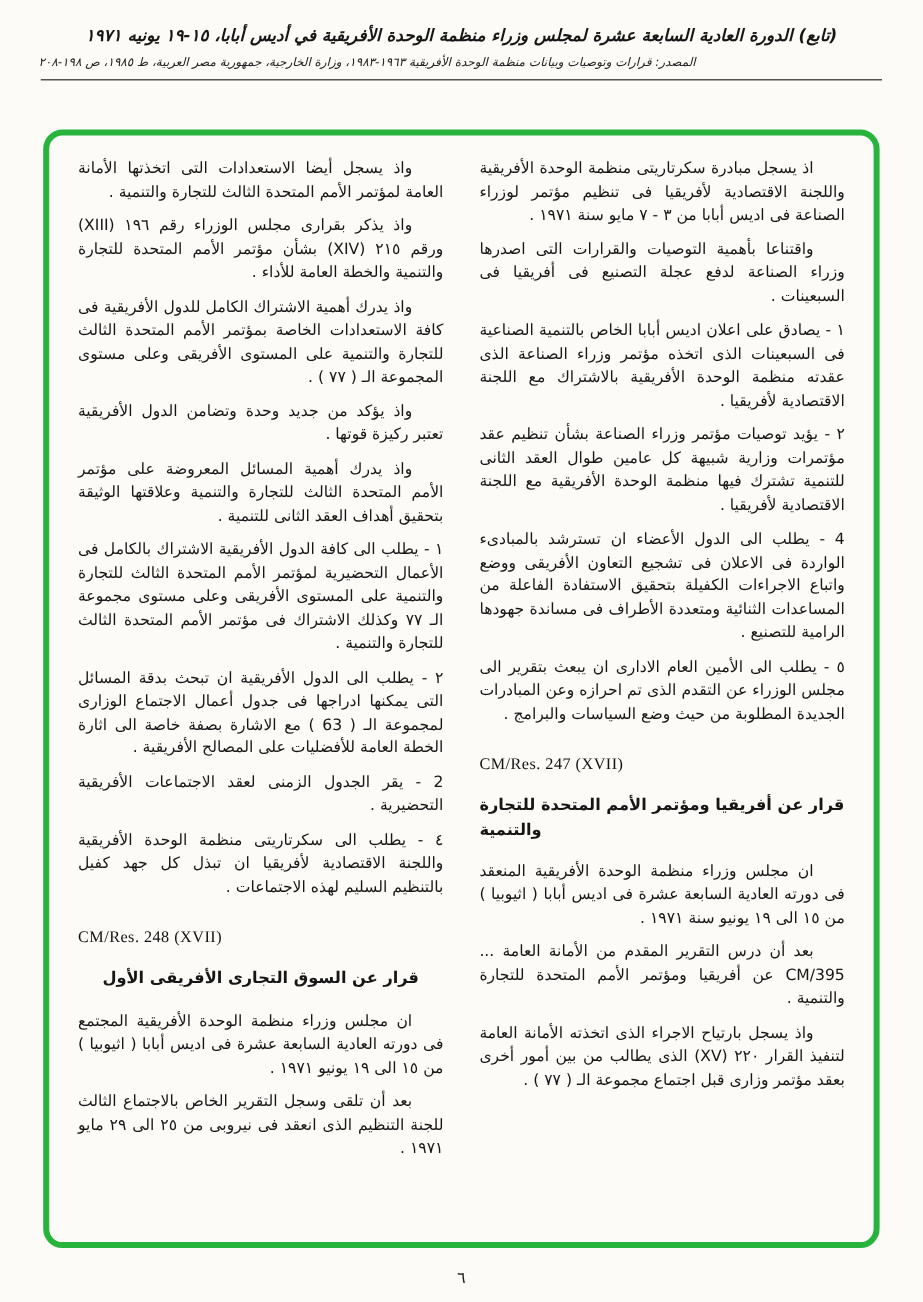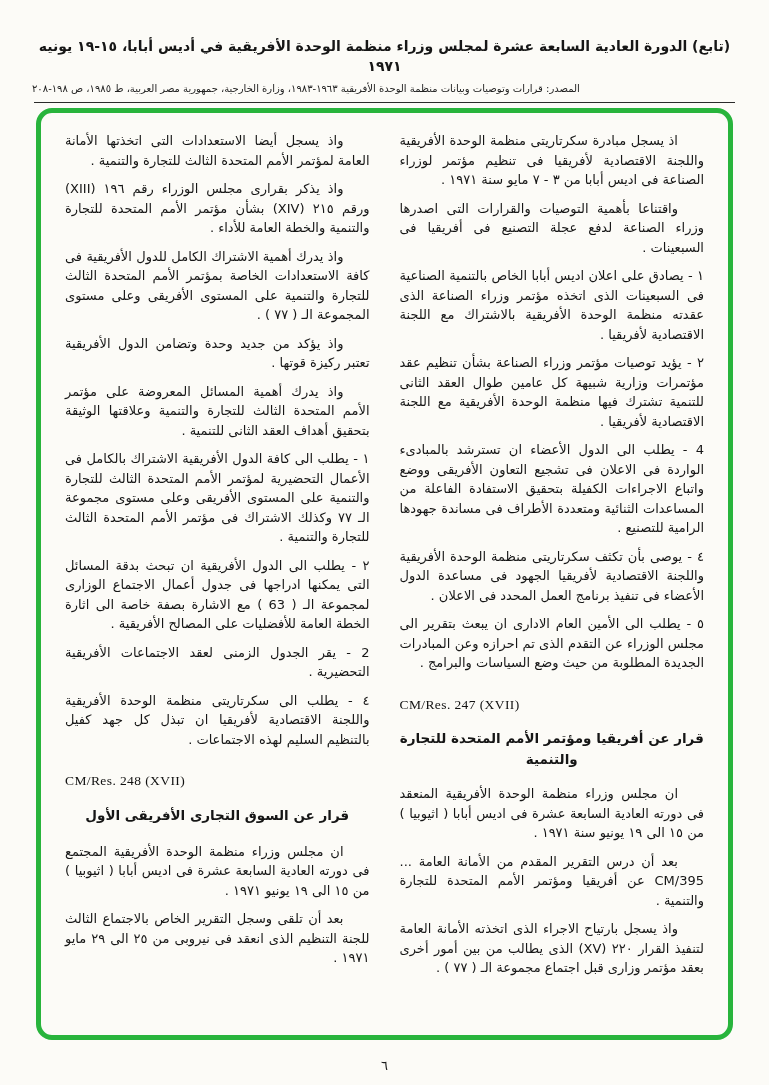--- a/index.html
+++ b/index.html
@@ -9,22 +9,23 @@
   body {
     width: 769px;
     height: 1085px;
     background: #fcfbf7;
     font-family: "DejaVu Sans", sans-serif;
     color: #161616;
     position: relative;
     overflow: hidden;
   }
   .header {
-    padding: 36px 32px 0 32px;
+    padding: 20px 32px 0 32px;
     direction: rtl;
+    font-style: italic;
   }
   .header-title {
     font-size: 14px;
     font-weight: bold;
     text-align: center;
     line-height: 20px;
   }
   .header-source {
     font-size: 10px;
     margin-top: 7px;
@@ -75,21 +76,21 @@
     text-indent: 0;
     font-family: "Liberation Serif", "DejaVu Serif", serif;
     font-size: 13.5px;
     letter-spacing: 0.4px;
     margin: 22px 0 14px 0;
     color: #111;
   }
   .par.heading {
     font-weight: bold;
     text-indent: 0;
-    text-align: center;
+    text-align: left;
     font-size: 13.5px;
     line-height: 21px;
     margin: 2px 0 14px 0;
   }
   .par.heading_center {
     font-weight: bold;
     text-indent: 0;
     text-align: center;
     font-size: 13.5px;
     line-height: 21px;
@@ -115,21 +116,20 @@
 </div>
 
 <div class="frame" style="border-color: rgb(40, 180, 60);">
   <div class="columns">
     <div class="column">
         <div class="par body">اذ يسجل مبادرة سكرتاريتى منظمة الوحدة الأفريقية واللجنة الاقتصادية لأفريقيا فى تنظيم مؤتمر لوزراء الصناعة فى اديس أبابا من ٣ - ٧ مايو سنة ١٩٧١ .</div>
         <div class="par body">واقتناعا بأهمية التوصيات والقرارات التى اصدرها وزراء الصناعة لدفع عجلة التصنيع فى أفريقيا فى السبعينات .</div>
         <div class="par item">١ - يصادق على اعلان اديس أبابا الخاص بالتنمية الصناعية فى السبعينات الذى اتخذه مؤتمر وزراء الصناعة الذى عقدته منظمة الوحدة الأفريقية بالاشتراك مع اللجنة الاقتصادية لأفريقيا .</div>
         <div class="par item">٢ - يؤيد توصيات مؤتمر وزراء الصناعة بشأن تنظيم عقد مؤتمرات وزارية شبيهة كل عامين طوال العقد الثانى للتنمية تشترك فيها منظمة الوحدة الأفريقية مع اللجنة الاقتصادية لأفريقيا .</div>
         <div class="par item">4 - يطلب الى الدول الأعضاء ان تسترشد بالمبادىء الواردة فى الاعلان فى تشجيع التعاون الأفريقى ووضع واتباع الاجراءات الكفيلة بتحقيق الاستفادة الفاعلة من المساعدات الثنائية ومتعددة الأطراف فى مساندة جهودها الرامية للتصنيع .</div>
-        <div class="par item">٤ - يوصى بأن تكثف سكرتاريتى منظمة الوحدة الأفريقية واللجنة الاقتصادية لأفريقيا الجهود فى مساعدة الدول الأعضاء فى تنفيذ برنامج العمل المحدد فى الاعلان .</div>
         <div class="par item">٥ - يطلب الى الأمين العام الادارى ان يبعث بتقرير الى مجلس الوزراء عن التقدم الذى تم احرازه وعن المبادرات الجديدة المطلوبة من حيث وضع السياسات والبرامج .</div>
         <div class="par ref">CM/Res. 247 (XVII)</div>
         <div class="par heading">قرار عن أفريقيا ومؤتمر الأمم المتحدة للتجارة والتنمية</div>
         <div class="par body">ان مجلس وزراء منظمة الوحدة الأفريقية المنعقد فى دورته العادية السابعة عشرة فى اديس أبابا ( اثيوبيا ) من ١٥ الى ١٩ يونيو سنة ١٩٧١ .</div>
         <div class="par body">بعد أن درس التقرير المقدم من الأمانة العامة ... CM/395 عن أفريقيا ومؤتمر الأمم المتحدة للتجارة والتنمية .</div>
         <div class="par body">واذ يسجل بارتياح الاجراء الذى اتخذته الأمانة العامة لتنفيذ القرار ٢٢٠ (XV) الذى يطالب من بين أمور أخرى بعقد مؤتمر وزارى قبل اجتماع مجموعة الـ ( ٧٧ ) .</div>
       </div>
     <div class="column">
         <div class="par body">واذ يسجل أيضا الاستعدادات التى اتخذتها الأمانة العامة لمؤتمر الأمم المتحدة الثالث للتجارة والتنمية .</div>
         <div class="par body">واذ يذكر بقرارى مجلس الوزراء رقم ١٩٦ (XIII) ورقم ٢١٥ (XIV) بشأن مؤتمر الأمم المتحدة للتجارة والتنمية والخطة العامة للأداء .</div>

